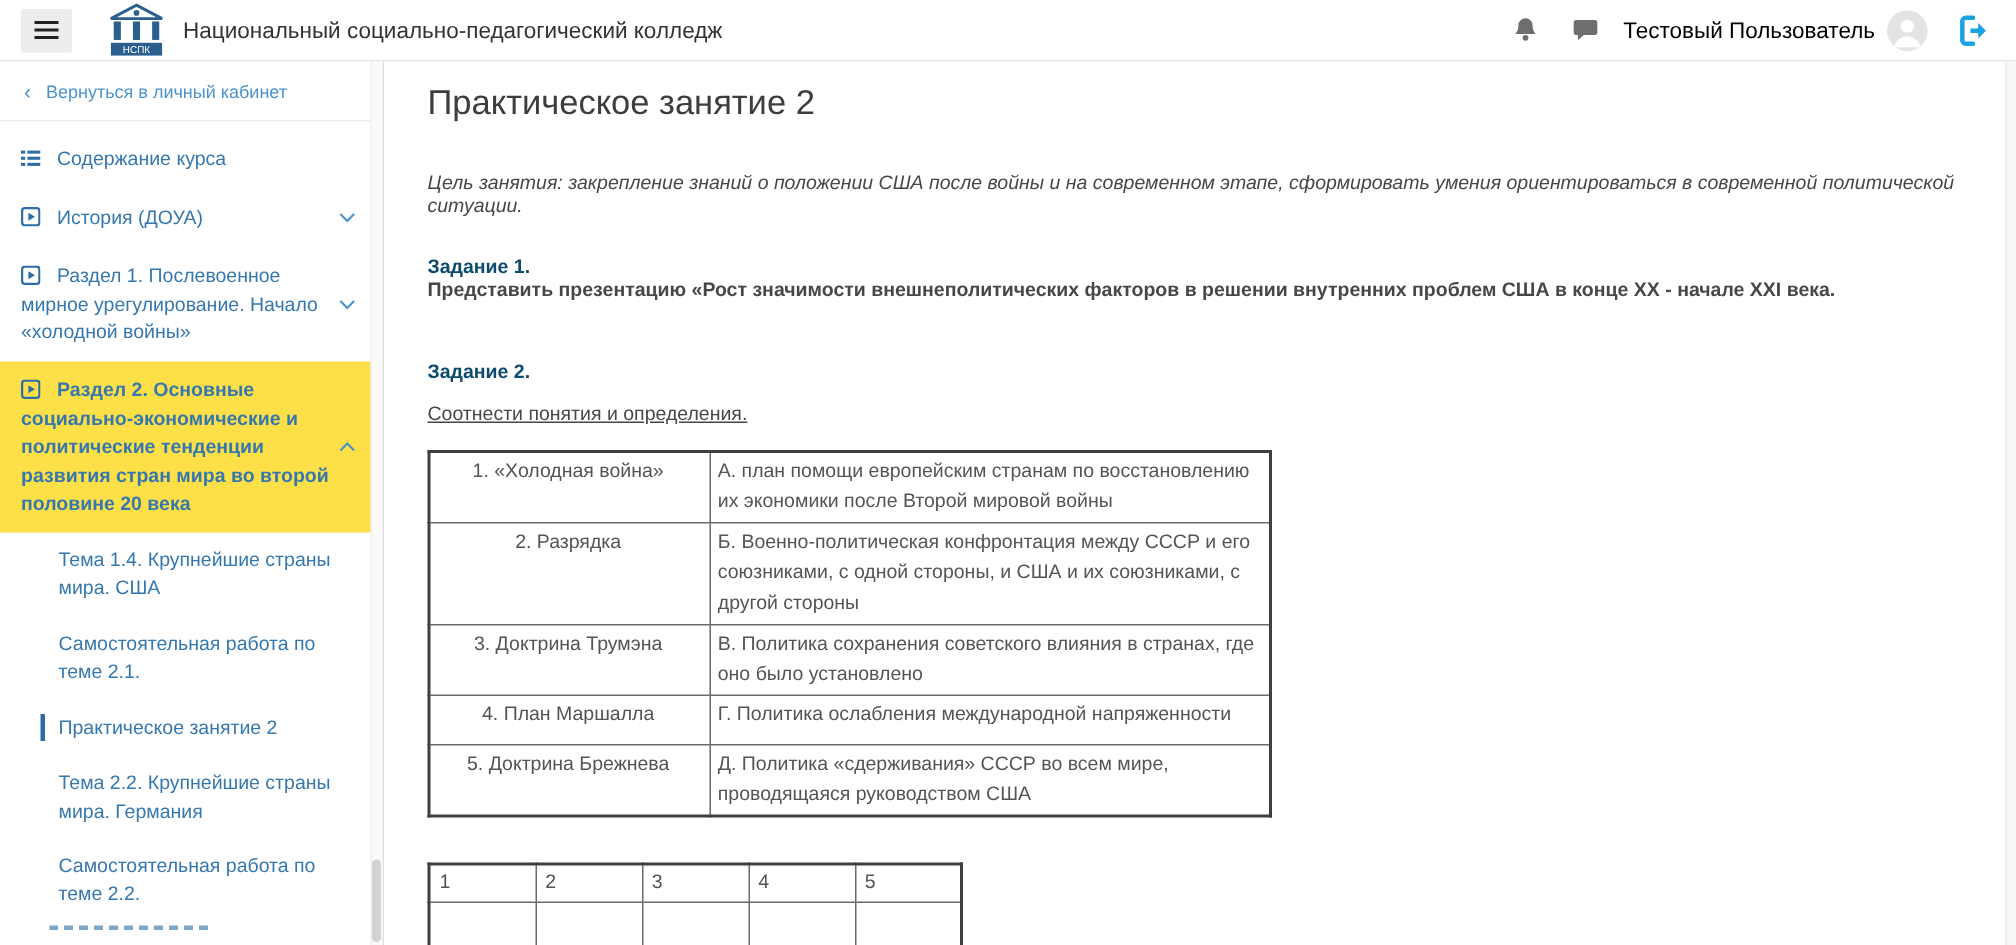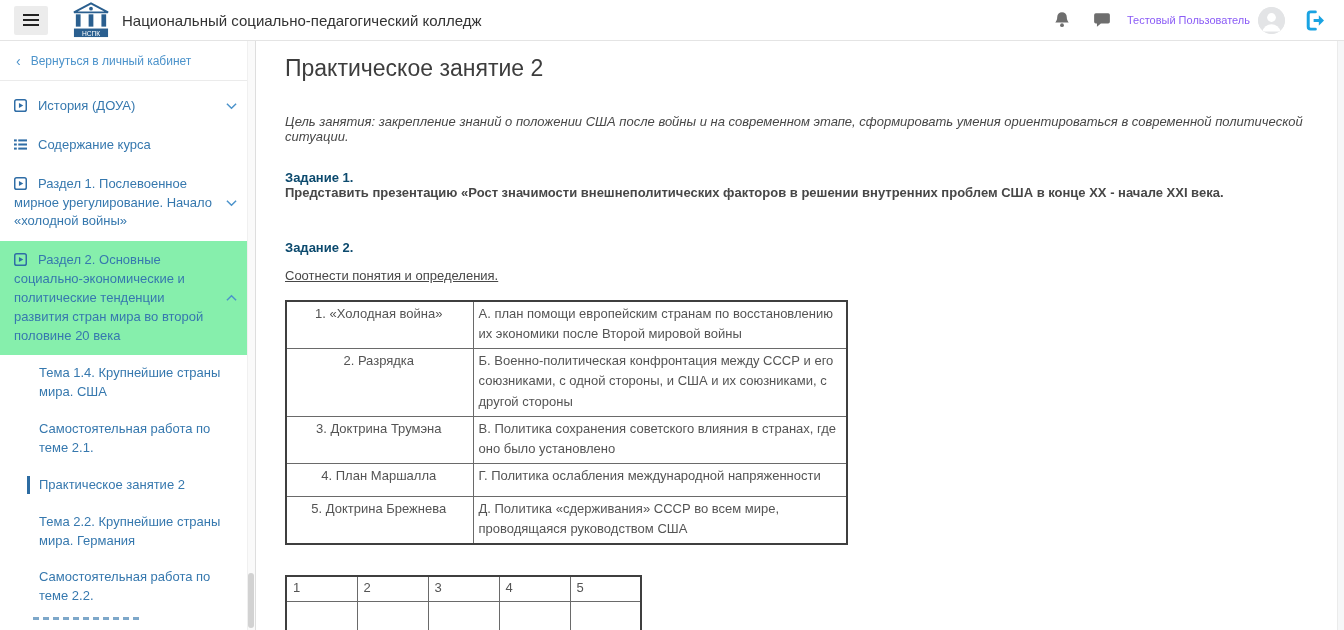--- a/index.html
+++ b/index.html
@@ -10,36 +10,36 @@
   
   .topbar { position:absolute; top:0; left:0; right:0; height:41px; background:#fff;
     border-bottom:1px solid #e4e4e4; display:flex; align-items:center; padding:0 12px 0 14px; }
   .hamburger { width:34px; height:29px; background:#ececec; border:none; border-radius:2px;
     display:flex; flex-direction:column; justify-content:center; align-items:center; gap:3px; cursor:pointer; }
   .hamburger span { display:block; width:16px; height:2px; background:#222; }
   .logo { margin-left:24px; width:38px; height:36px; flex:0 0 auto; }
   .site-title { margin-left:12px; font-size:15px; color:#333; }
   .top-spacer { flex:1; }
   .top-icon { width:18px; height:18px; margin-left:22px; cursor:pointer; }
-  .user-name { margin-left:16px; font-size:11px; color:#8b5cf6; text-decoration:none; cursor:pointer; }
+  .user-name { margin-left:16px; font-size:15px; color:#000000; text-decoration:none; cursor:pointer; }
   .avatar { width:27px; height:27px; border-radius:50%; background:#e3e4e6; margin-left:8px;
     overflow:hidden; flex:0 0 auto; cursor:pointer; }
   .logout { width:23px; height:23px; margin-left:20px; margin-right:4px; cursor:pointer; }
 
   
   .sidebar { position:absolute; top:41px; left:0; bottom:0; width:256px; background:#fff;
     border-right:1px solid #dedede; }
   .sidebar-inner { width:248px; }
   .back-link { display:flex; align-items:center; gap:10px; padding:13px 14px 12px 16px;
     border-bottom:1px solid #ebebeb; font-size:12px; color:#4c93cb; text-decoration:none; cursor:pointer; }
   .back-chevron { font-size:14px; line-height:1; color:#4c93cb; }
   .nav { padding-top:6px; }
   .nav-item { display:block; position:relative; padding:10px 26px 10px 14px; font-size:13px;
     line-height:1.45; color:#3678ae; text-decoration:none; cursor:pointer; }
-  .nav-item.active { background:#86efac; }
+  .nav-item.active { background:#fde047;font-weight:bold; }
   .ni-icon { display:inline-block; width:13px; height:13px; margin-right:11px; vertical-align:-2px; }
   .chevron { position:absolute; right:11px; top:50%; margin-top:-4px; width:11px; height:8px; }
   .sub-item { display:block; position:relative; padding:9px 20px 9px 39px; font-size:13px;
     line-height:1.45; color:#3678ae; text-decoration:none; cursor:pointer; }
   .sub-item.current::before { content:""; position:absolute; left:27px; top:50%;
     transform:translateY(-50%); width:3px; height:18px; background:#2d6ca2; }
   .clipped-item { position:absolute; left:33px; bottom:10px; width:107px; height:3px;
     background:repeating-linear-gradient(90deg,#7da7c9 0 6px,transparent 6px 10px); }
   .sb-scroll { position:absolute; top:0; right:0; bottom:0; width:8px; background:#fafafa;
     border-left:1px solid #f0f0f0; }
@@ -122,37 +122,37 @@
     <div class="sidebar-inner">
       <a class="back-link">
         <span class="back-chevron">‹</span>
         <span>Вернуться в личный кабинет</span>
       </a>
       <nav class="nav">
 
 
         <a class="nav-item">
           <svg class="ni-icon" viewBox="0 0 14 14">
-            <rect x="0.8" y="0.8" width="12.4" height="12.4" rx="2" fill="none" stroke="#2f6da6" stroke-width="1.6"></rect>
-            <path d="M5.3 4.2 L10 7 L5.3 9.8 Z" fill="#2f6da6"></path>
-          </svg><span>История (ДОУА)</span>
-          <svg class="chevron" viewBox="0 0 12 8">
-            <path d="M1 1.5 L6 6.5 L11 1.5" fill="none" stroke="#4c93cb" stroke-width="1.6"></path>
-          </svg>
-        </a>
-
-        <a class="nav-item">
-          <svg class="ni-icon" viewBox="0 0 14 14">
             <rect x="0" y="1.5" width="3" height="2.2" fill="#2f6da6"></rect>
               <rect x="4.6" y="1.5" width="9.4" height="2.2" fill="#2f6da6"></rect>
             <rect x="0" y="5.9" width="3" height="2.2" fill="#2f6da6"></rect>
               <rect x="4.6" y="5.9" width="9.4" height="2.2" fill="#2f6da6"></rect>
             <rect x="0" y="10.3" width="3" height="2.2" fill="#2f6da6"></rect>
               <rect x="4.6" y="10.3" width="9.4" height="2.2" fill="#2f6da6"></rect>
           </svg><span>Содержание курса</span>
+        </a>
+
+        <a class="nav-item">
+          <svg class="ni-icon" viewBox="0 0 14 14">
+            <rect x="0.8" y="0.8" width="12.4" height="12.4" rx="2" fill="none" stroke="#2f6da6" stroke-width="1.6"></rect>
+            <path d="M5.3 4.2 L10 7 L5.3 9.8 Z" fill="#2f6da6"></path>
+          </svg><span>История (ДОУА)</span>
+          <svg class="chevron" viewBox="0 0 12 8">
+            <path d="M1 1.5 L6 6.5 L11 1.5" fill="none" stroke="#4c93cb" stroke-width="1.6"></path>
+          </svg>
         </a>
 
         <a class="nav-item">
           <svg class="ni-icon" viewBox="0 0 14 14">
             <rect x="0.8" y="0.8" width="12.4" height="12.4" rx="2" fill="none" stroke="#2f6da6" stroke-width="1.6"></rect>
             <path d="M5.3 4.2 L10 7 L5.3 9.8 Z" fill="#2f6da6"></path>
           </svg><span>Раздел 1. Послевоенное мирное урегулирование. Начало «холодной войны»</span>
           <svg class="chevron" viewBox="0 0 12 8">
             <path d="M1 1.5 L6 6.5 L11 1.5" fill="none" stroke="#4c93cb" stroke-width="1.6"></path>
           </svg>

